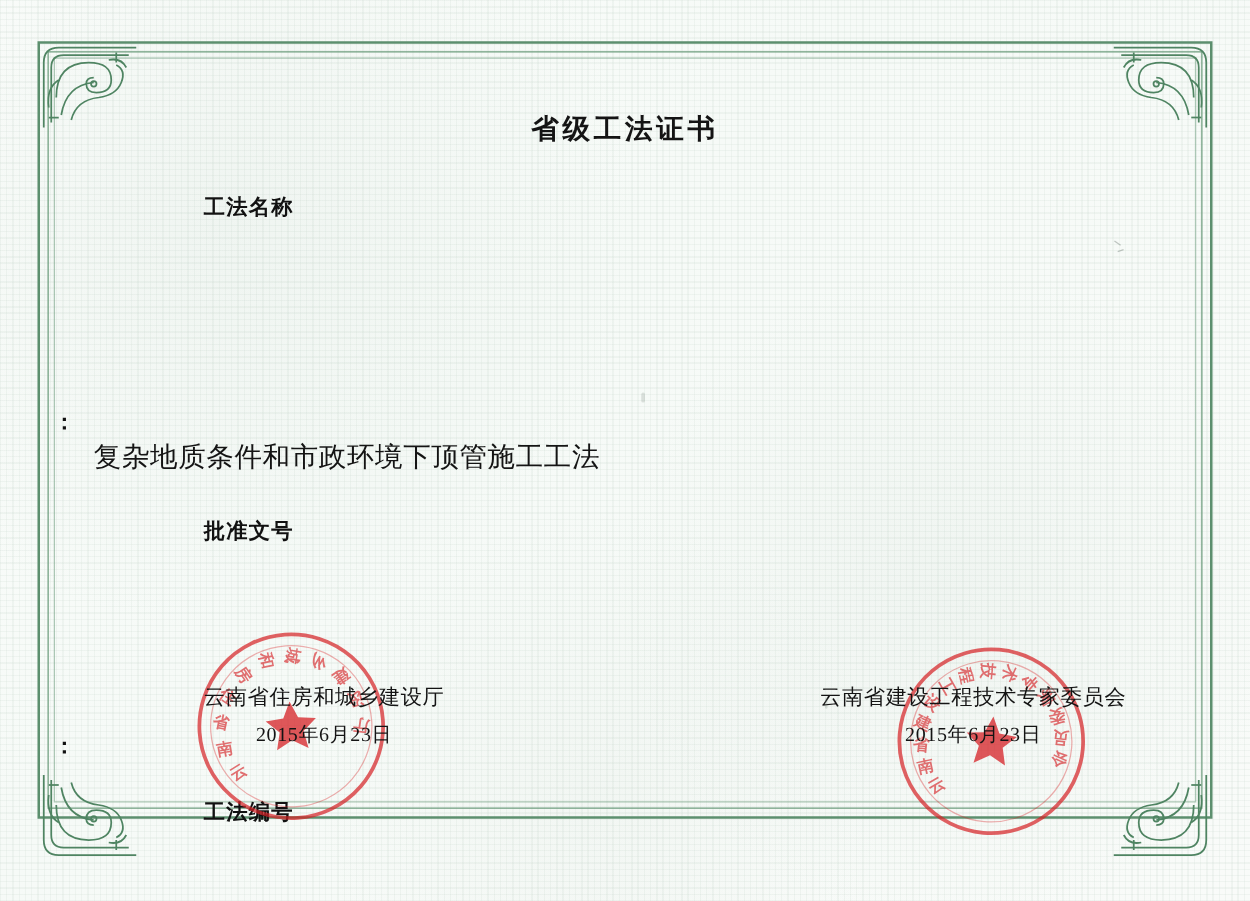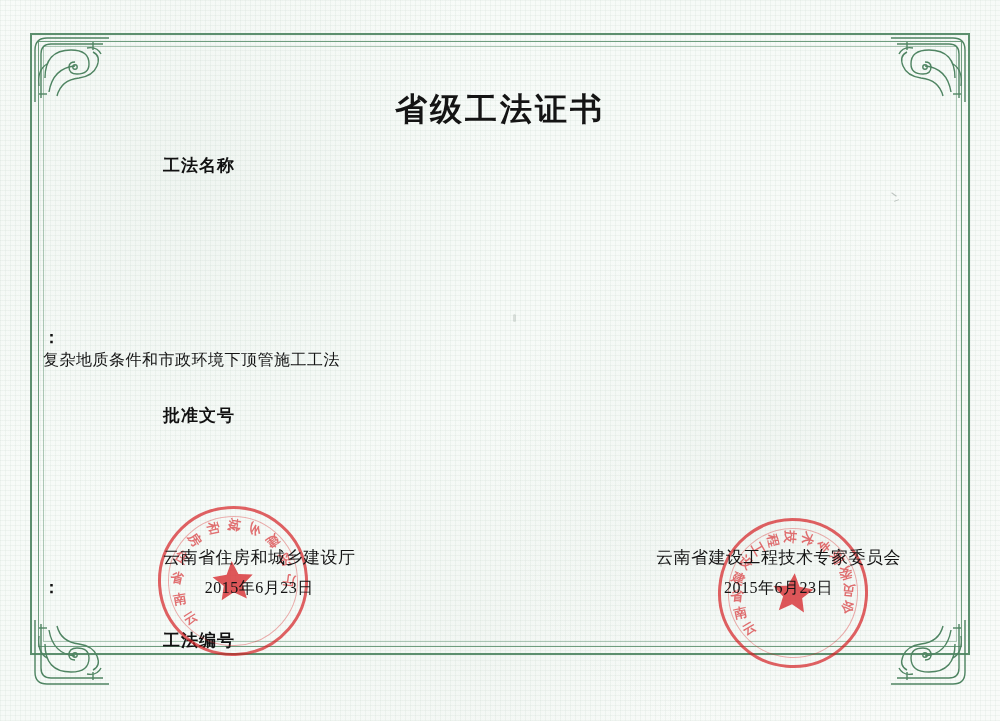--- a/index.html
+++ b/index.html
@@ -81,21 +81,21 @@
     width: 914px; height: 596px;
   }
 
   .doc-title {
     position: absolute;
     top: 42px;
     width: 100%;
     text-align: center;
     font-family: "Liberation Sans", sans-serif;
     font-weight: bold;
-    font-size: 32px;
+    font-size: 22px;
     letter-spacing: 3px;
     color: #141414;
   }
 
   .fields {
     position: absolute;
     top: 108px;
     left: 0;
     width: 100%;
   }
@@ -120,25 +120,26 @@
     white-space: nowrap;
   }
   .field-colon {
     flex: 0 0 16px;
     font-family: "Liberation Sans", sans-serif;
     font-weight: bold;
     font-size: 17px;
     color: #111;
   }
   .field-value {
-    font-family: Liberation Mono, monospace;
-    font-size: 16px;
+    font-family: Liberation Sans, sans-serif;
+    font-size: 22px;
     color: #141414;
     line-height: 1.55;
     letter-spacing: .5px;
+    margin-left: 32px;
   }
   .field-value .line2 { display: block; }
 
   .row-units { margin-bottom: 34px; }
   .row-people { margin-top: 26px; margin-bottom: 0; }
   .label-wide { letter-spacing: 6px; }
 
   
   .seal {
     position: absolute;

